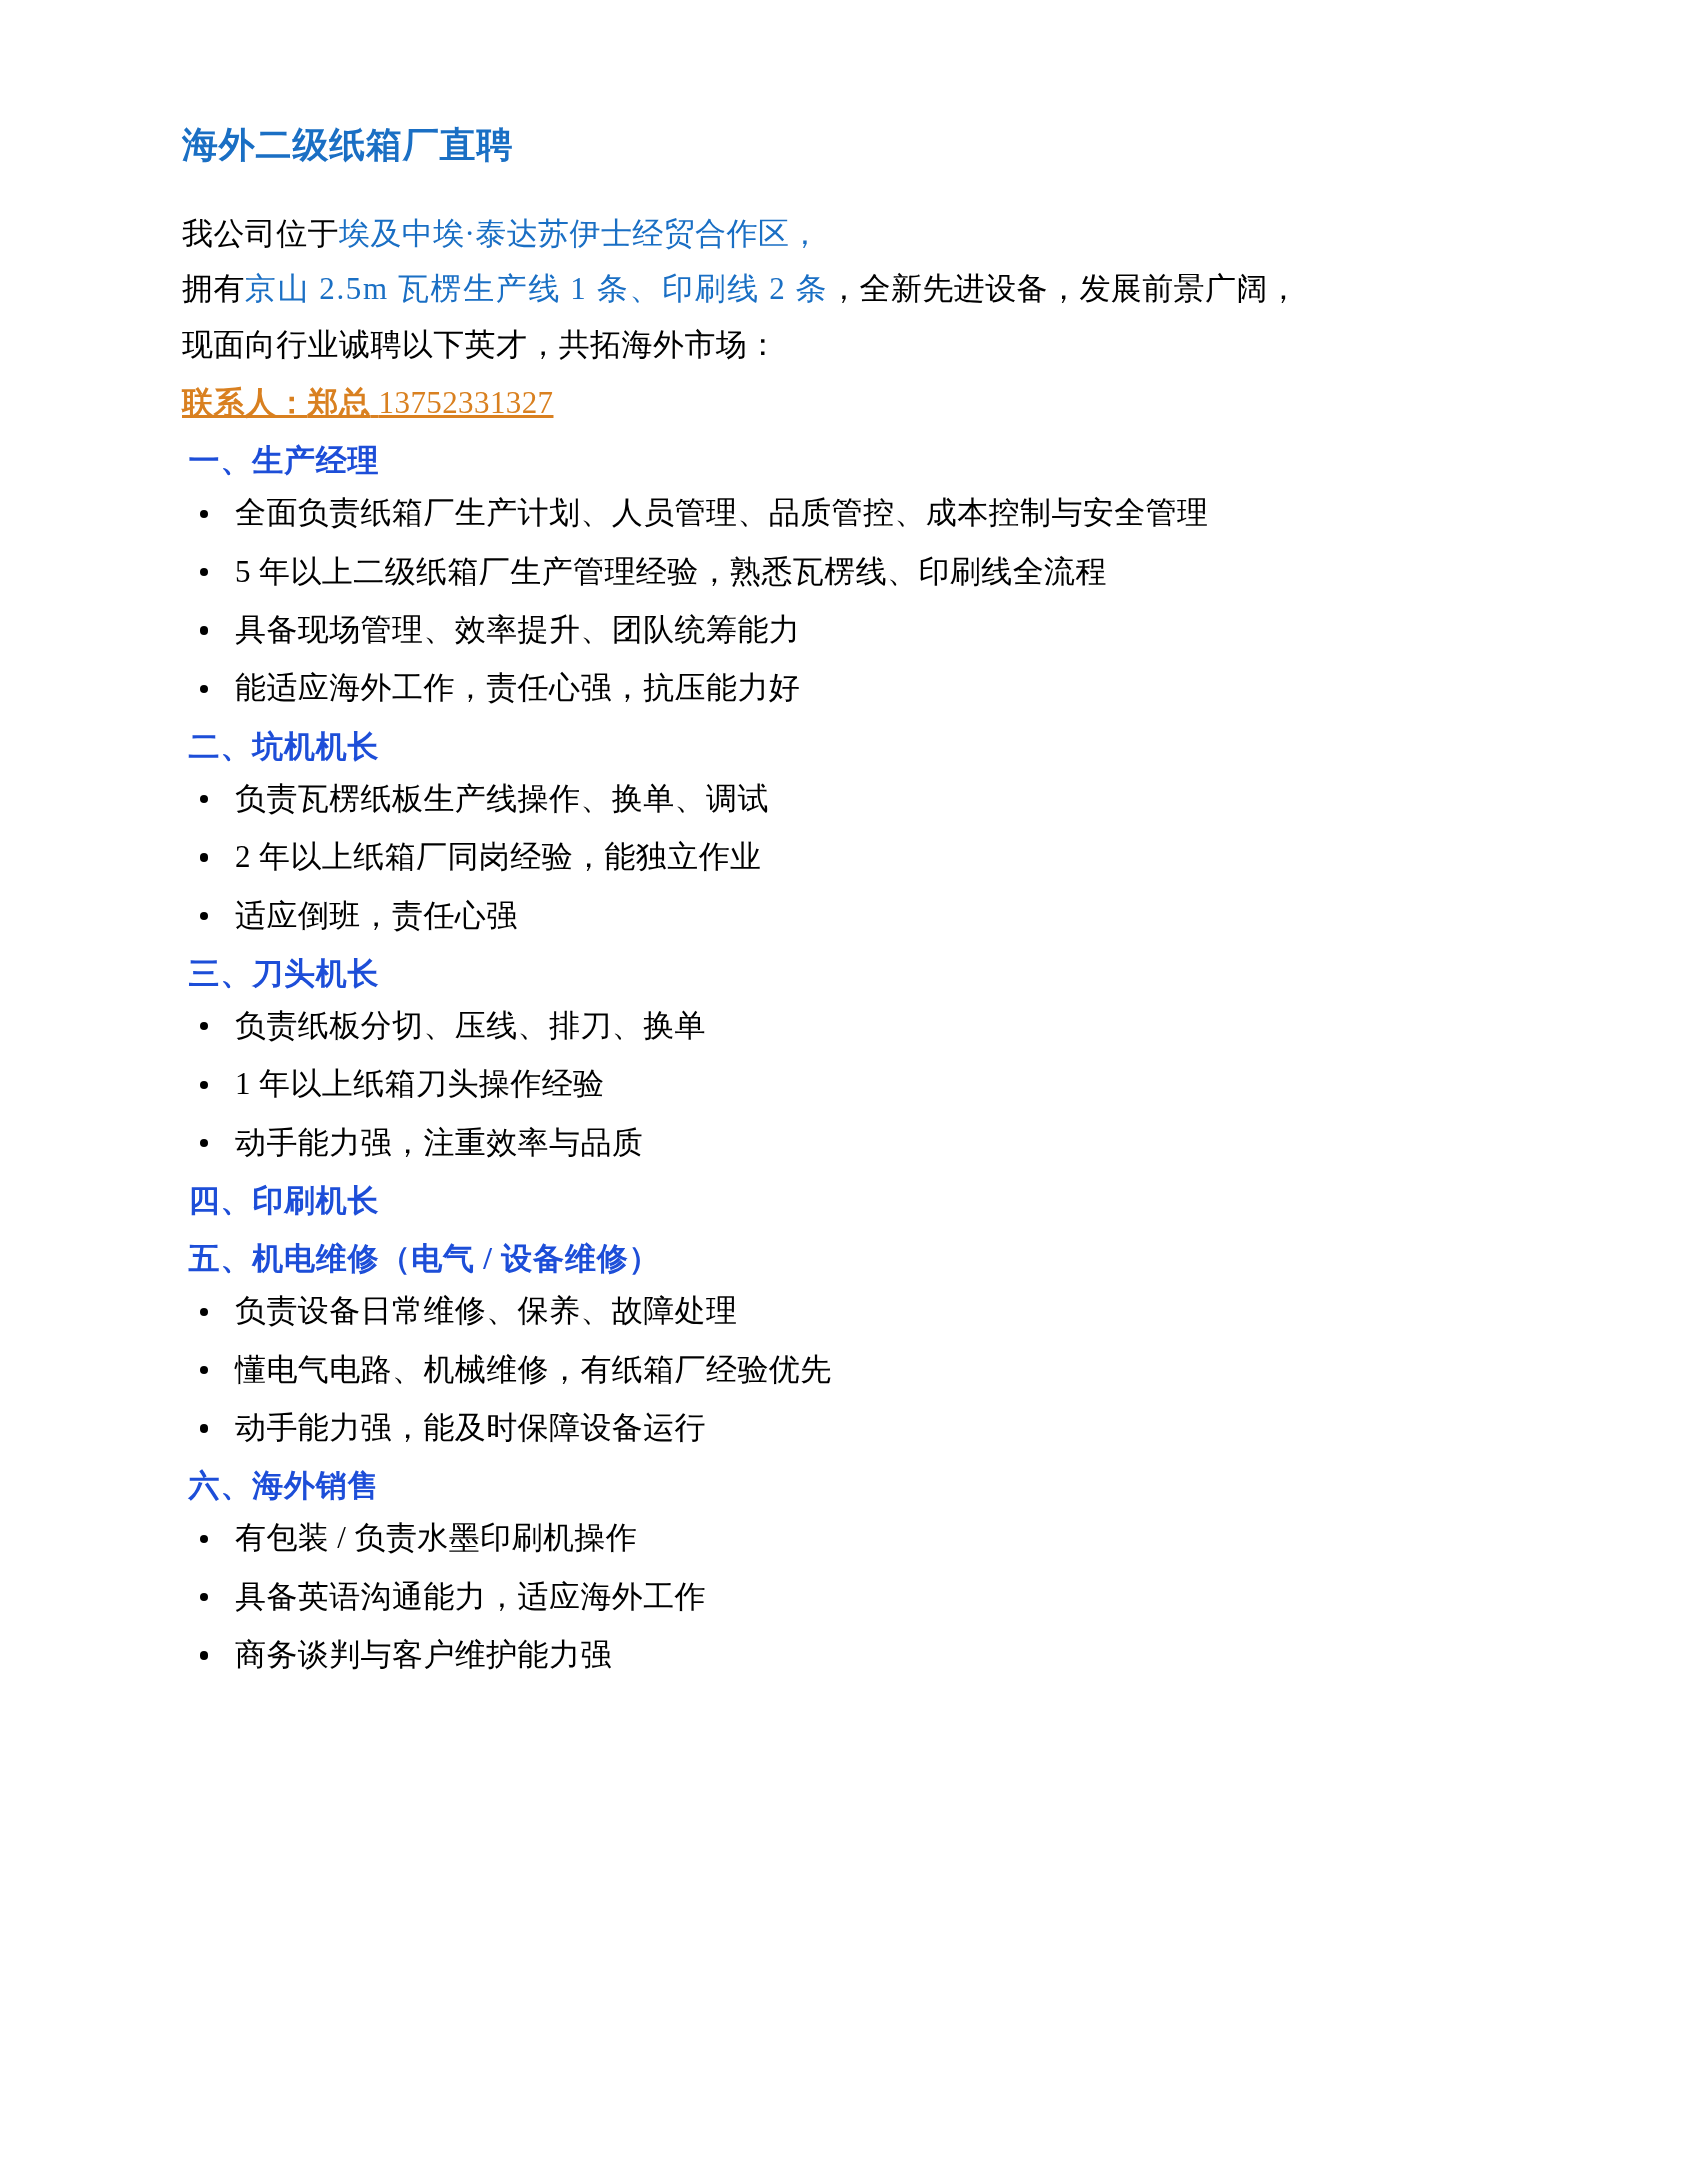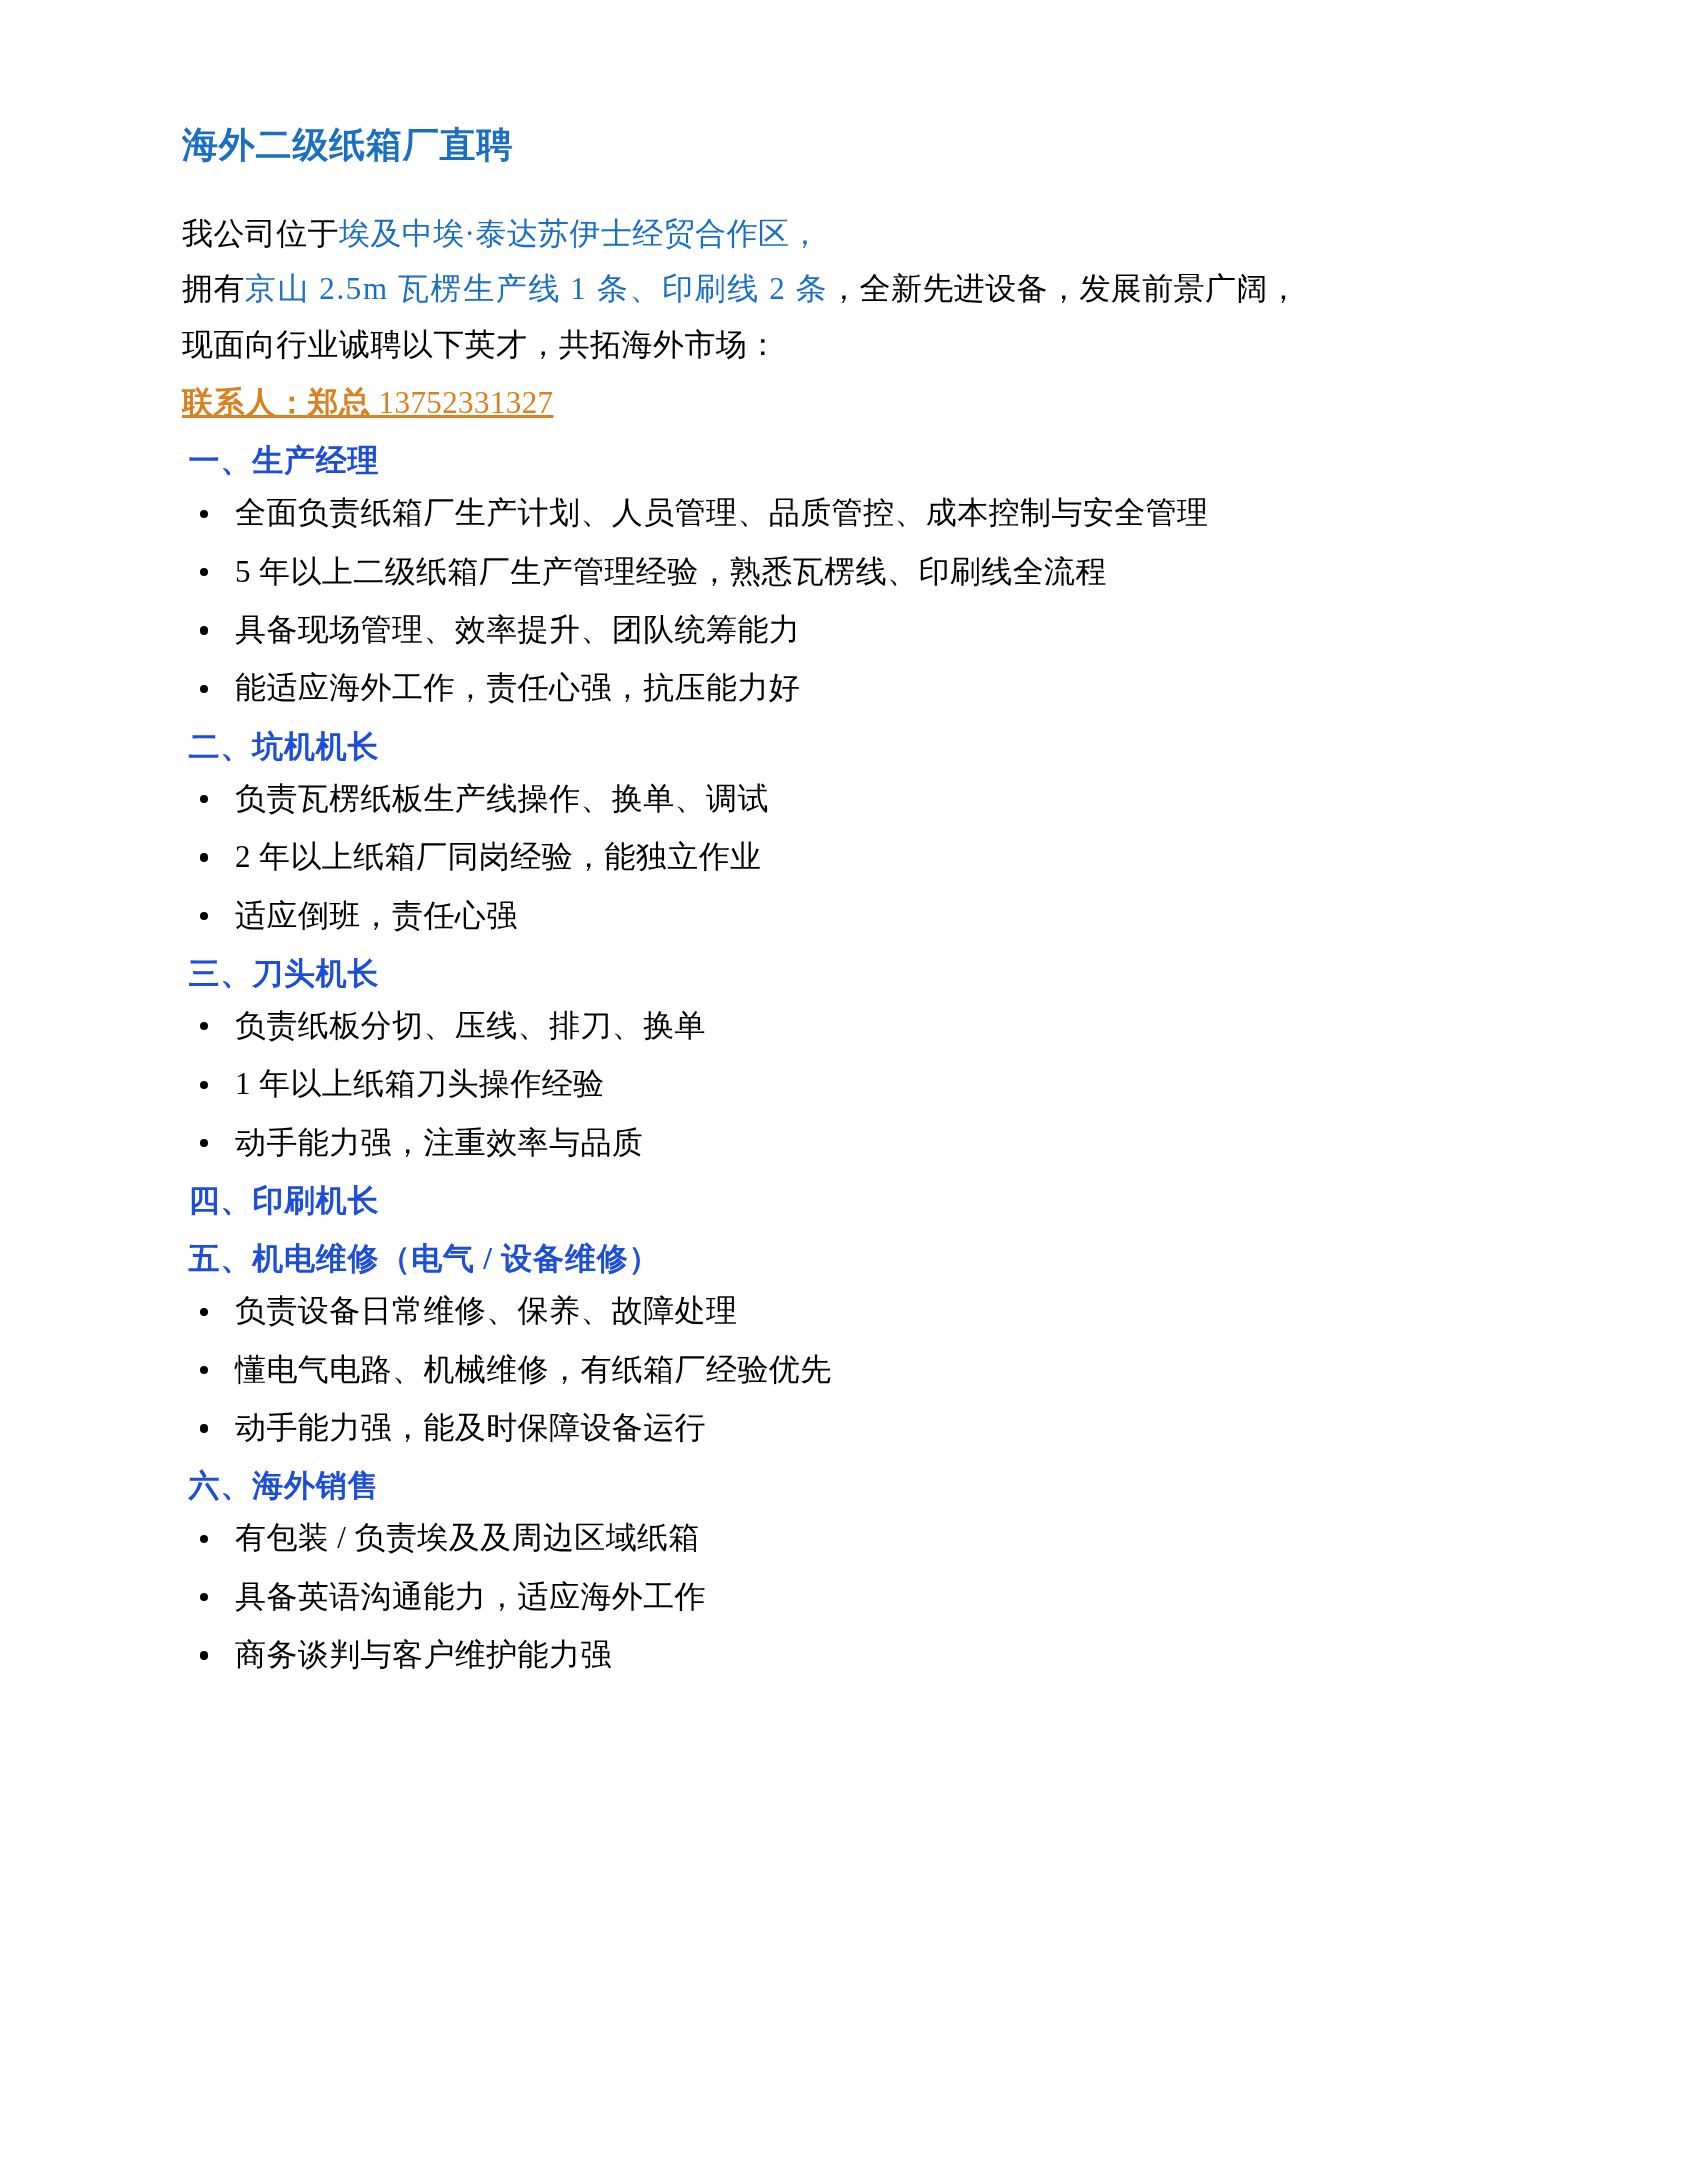--- a/index.html
+++ b/index.html
@@ -136,19 +136,19 @@
 
   <h2 class="section-heading">五、机电维修（电气 / 设备维修）</h2>
   <ul class="bullets">
     <li>负责设备日常维修、保养、故障处理</li>
     <li>懂电气电路、机械维修，有纸箱厂经验优先</li>
     <li>动手能力强，能及时保障设备运行</li>
   </ul>
 
   <h2 class="section-heading">六、海外销售</h2>
   <ul class="bullets">
-    <li>有包装 / 负责埃及及周边区域纸箱</li>
+    <li>有包装 / 负责水墨印刷机操作</li>
     <li>具备英语沟通能力，适应海外工作</li>
     <li>商务谈判与客户维护能力强</li>
   </ul>
 
 </div>
 
 
 </body></html>

